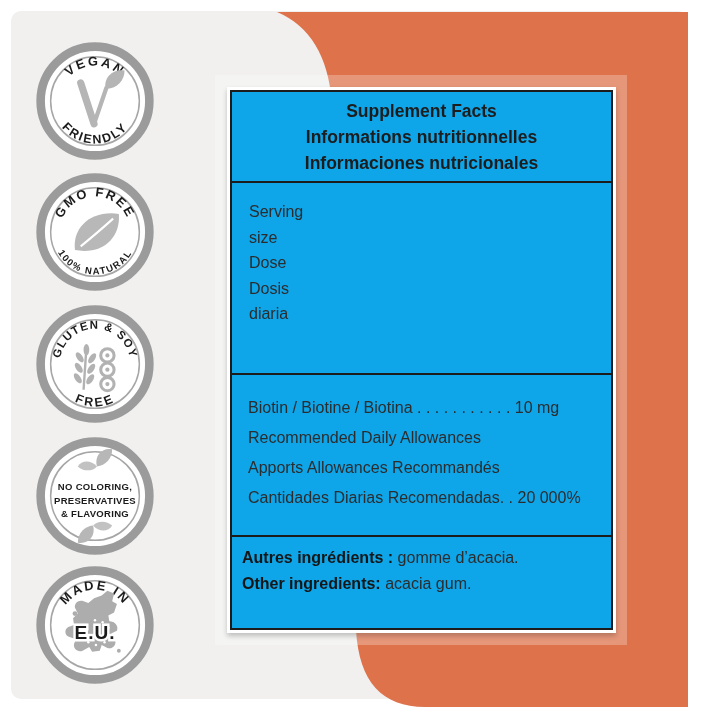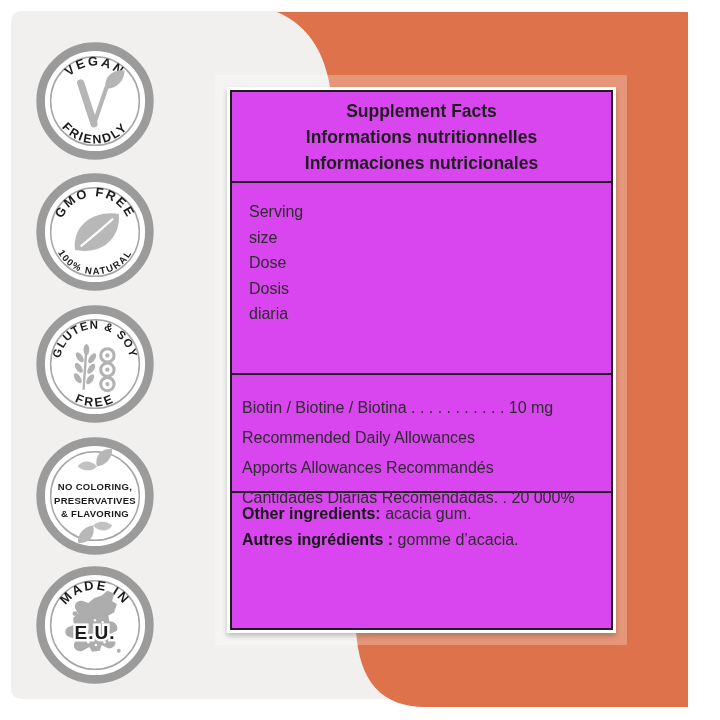--- a/index.html
+++ b/index.html
@@ -18,36 +18,36 @@
     position:absolute; left:215px; top:75px; width:412px; height:570px;
     border:12px solid rgba(255,255,255,0.26);
   }
   .label-sheet {
     position:absolute; left:227px; top:87px; width:389px; height:546px;
     background:#ffffff; box-shadow:0 3px 5px rgba(0,0,0,0.22);
   }
   .facts {
     position:absolute; left:3px; top:3px; right:3px; bottom:3px;
     border:2.5px solid #1c1c1c; display:flex; flex-direction:column;
-    color:#2c2c2c; background:#d946ef;
+    color:#2c2c2c; background:#0ea5e9;
   }
   .sec-header {
     height:91px; border-bottom:2.5px solid #1c1c1c; text-align:center;
     padding-top:6px; font-weight:bold; font-size:17.5px; line-height:26px;
     color:#1d1d1d;
   }
   .sec-serving { height:192px; border-bottom:2.5px solid #1c1c1c; display:flex; }
   .serv-left {
     width:266px; border-right:2.5px solid #1c1c1c;
     padding:16px 4px 0 10px; font-size:16px; line-height:25.5px; white-space:nowrap;
   }
   .serv-right { flex:1; padding:16px 0 0 10px; font-size:16px; line-height:25.5px;margin-left:7px; }
   .sec-nutrient {
-    height:118px; border-bottom:2.5px solid #1c1c1c;
-    padding:18px 10px 0 10px; font-size:16px; line-height:30px; white-space:nowrap;
+    height:162px; border-bottom:2.5px solid #1c1c1c;
+    padding:18px 10px 0 16px; font-size:16px; line-height:30px; white-space:nowrap;
   }
   .sec-other { flex:1; padding:8px 10px 0 10px; font-size:16px; line-height:25.5px; }
   .sec-other b { color:#161616; }
   .badge { position:absolute; left:33px; width:124px; height:124px; }
   .badge text {
     font-family:"Liberation Sans","DejaVu Sans",sans-serif;
     font-weight:bold; fill:#1b1b1b;
   }
 </style>
 </head>
@@ -81,22 +81,22 @@
     </div>
 
     <div class="sec-nutrient">
       <div>Biotin / Biotine / Biotina . . . . . . . . . . . 10 mg</div>
       <div>Recommended Daily Allowances</div>
       <div>Apports Allowances Recommandés</div>
       <div>Cantidades Diarias Recomendadas. . 20 000%</div>
     </div>
 
     <div class="sec-other">
+      <div><b>Autres ingrédients :</b><span> gomme d’acacia.</span></div>
       <div><b>Other ingredients:</b><span> acacia gum.</span></div>
-      <div><b>Autres ingrédients :</b><span> gomme d’acacia.</span></div>
     </div>
 
   </div>
 </div>
 
 <svg class="badge" style="top:39px" viewBox="0 0 130 130">
   <circle cx="65" cy="65" r="57" fill="#ffffff" stroke="#9b9b9b" stroke-width="9"></circle>
   <circle cx="65" cy="65" r="46.5" fill="none" stroke="#a6a6a6" stroke-width="1.6"></circle>
   <path id="arcTop1" d="M 28,65 A 37,37 0 0 1 102,65" fill="none"></path>
   <path id="arcBot1" d="M 20.5,65 A 44.5,44.5 0 0 0 109.5,65" fill="none"></path>

